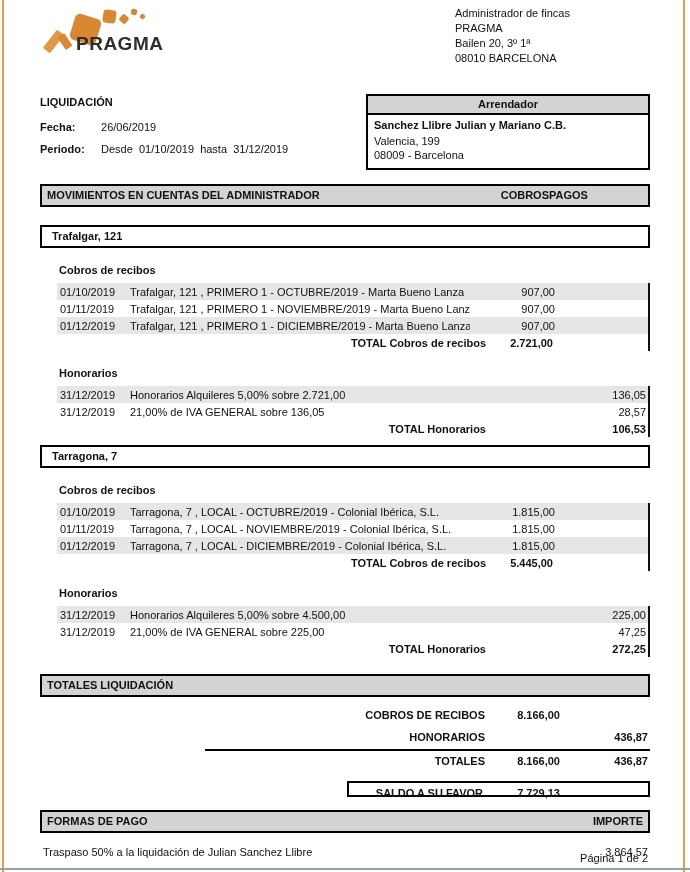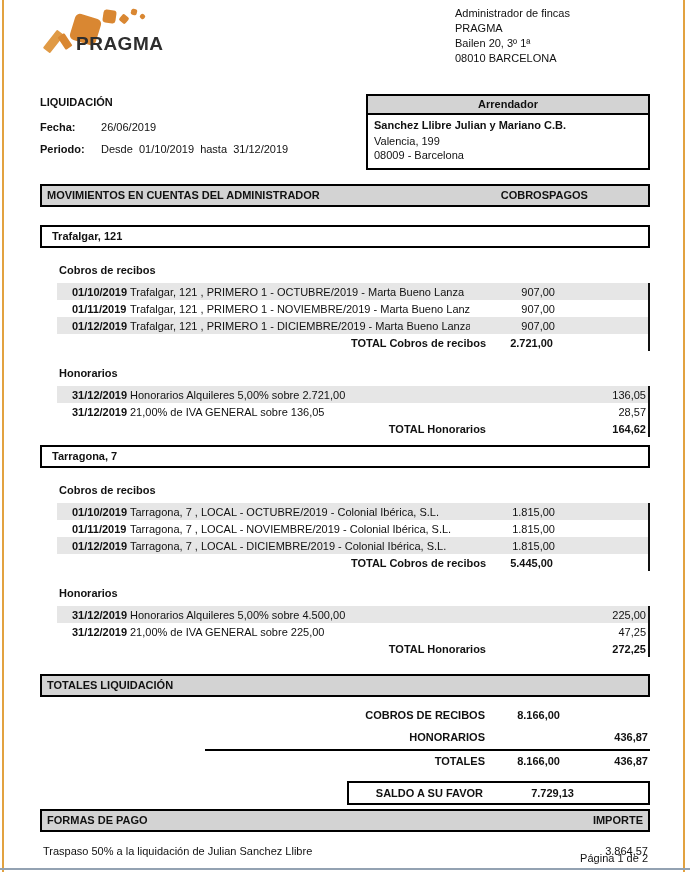--- a/index.html
+++ b/index.html
@@ -44,51 +44,51 @@
   .arr-head { background:#D3D3D3; border-bottom:2px solid #000; text-align:center; font-weight:bold; padding:2px 0 3px; }
   .arr-body { padding:3px 6px 6px; line-height:14px; }
   .arr-name { font-weight:bold; margin-bottom:2px; }
 
   
   .bar { background:#D3D3D3; border:2px solid #000; padding:3px 5px 4px; font-weight:bold; display:flex; align-items:center; }
   .bar .sp { flex:1; }
   .bar .col2 { width:94px; text-align:left; }
   .bar-mov { margin-top:14px; }
   .bar-tot { margin-top:17px; }
-  .bar-fp  { margin-top:4px; }
+  .bar-fp  { margin-top:13px; }
 
   .prop-box { border:2px solid #000; padding:3px 10px 4px; font-weight:bold; background:#fff; }
   .prop-1 { margin-top:18px; }
   .prop-2 { margin-top:8px; }
 
   
   .group { margin-left:17px; margin-top:16px; }
   .group-title { font-weight:bold; margin-bottom:7px; padding-left:2px; }
   .gtable { border-right:2px solid #111; }
   .trow { display:flex; align-items:center; height:17px; }
   .trow.striped { background:#E6E6E6; }
-  .c-date { width:73px; padding-left:15px; flex-shrink:0;font-weight:bold; }
+  .c-date { width:73px; padding-left:3px; flex-shrink:0; }
   .c-desc { flex:1; white-space:nowrap; overflow:hidden; }
   .c-cob  { width:85px; text-align:right; flex-shrink:0; }
   .c-pag  { width:93px; text-align:right; flex-shrink:0; padding-right:2px; }
   .trow.total { font-weight:bold; position:relative; }
   .total-label { position:absolute; right:162px; }
   .total-cob   { position:absolute; right:95px; }
   .total-pag   { position:absolute; right:2px; }
 
   
   .tot-rows { margin-top:8px; }
   .tot-row { position:relative; height:22px; font-weight:bold; }
   .tot-label { position:absolute; right:165px; top:4px; }
   .tot-cob   { position:absolute; right:90px;  top:4px; }
   .tot-pag   { position:absolute; right:2px;   top:4px; }
   .tot-line  { margin-left:165px; border-top:2px solid #000; }
-  .saldo-box { margin-left:307px; width:303px; border:2px solid #000; height:24px; position:relative; margin-top:8px; font-weight:bold; }
+  .saldo-box { margin-left:307px; width:303px; border:2px solid #000; height:16px; position:relative; margin-top:8px; font-weight:bold; }
   .saldo-label { position:absolute; right:165px; top:4px; }
-  .saldo-value { position:absolute; right:74px;  top:4px;text-align:right; }
+  .saldo-value { position:absolute; right:88px;  top:4px;text-align:right; }
 
   
   .fp-row { display:flex; margin-top:13px; padding-left:3px; }
   .fp-desc { flex:1; }
   .fp-imp  { text-align:right; padding-right:2px; }
 
   .footer { position:absolute; right:42px; bottom:8px; }
 </style>
 </head>
 <body>
@@ -189,21 +189,21 @@
       </div>
       <div class="trow">
         <span class="c-date">31/12/2019</span>
         <span class="c-desc">21,00% de IVA GENERAL sobre 136,05</span>
         <span class="c-cob"></span>
         <span class="c-pag">28,57</span>
       </div>
       <div class="trow total">
         <span class="total-label">TOTAL Honorarios</span>
         <span class="total-cob"></span>
-        <span class="total-pag">164,62</span>
+        <span class="total-pag">106,53</span>
       </div>
     </div>
   </div>
 
   <div class="prop-box prop-2">Tarragona, 7</div>
 
   <div class="group">
     <div class="group-title">Cobros de recibos</div>
     <div class="gtable">
       <div class="trow striped">

